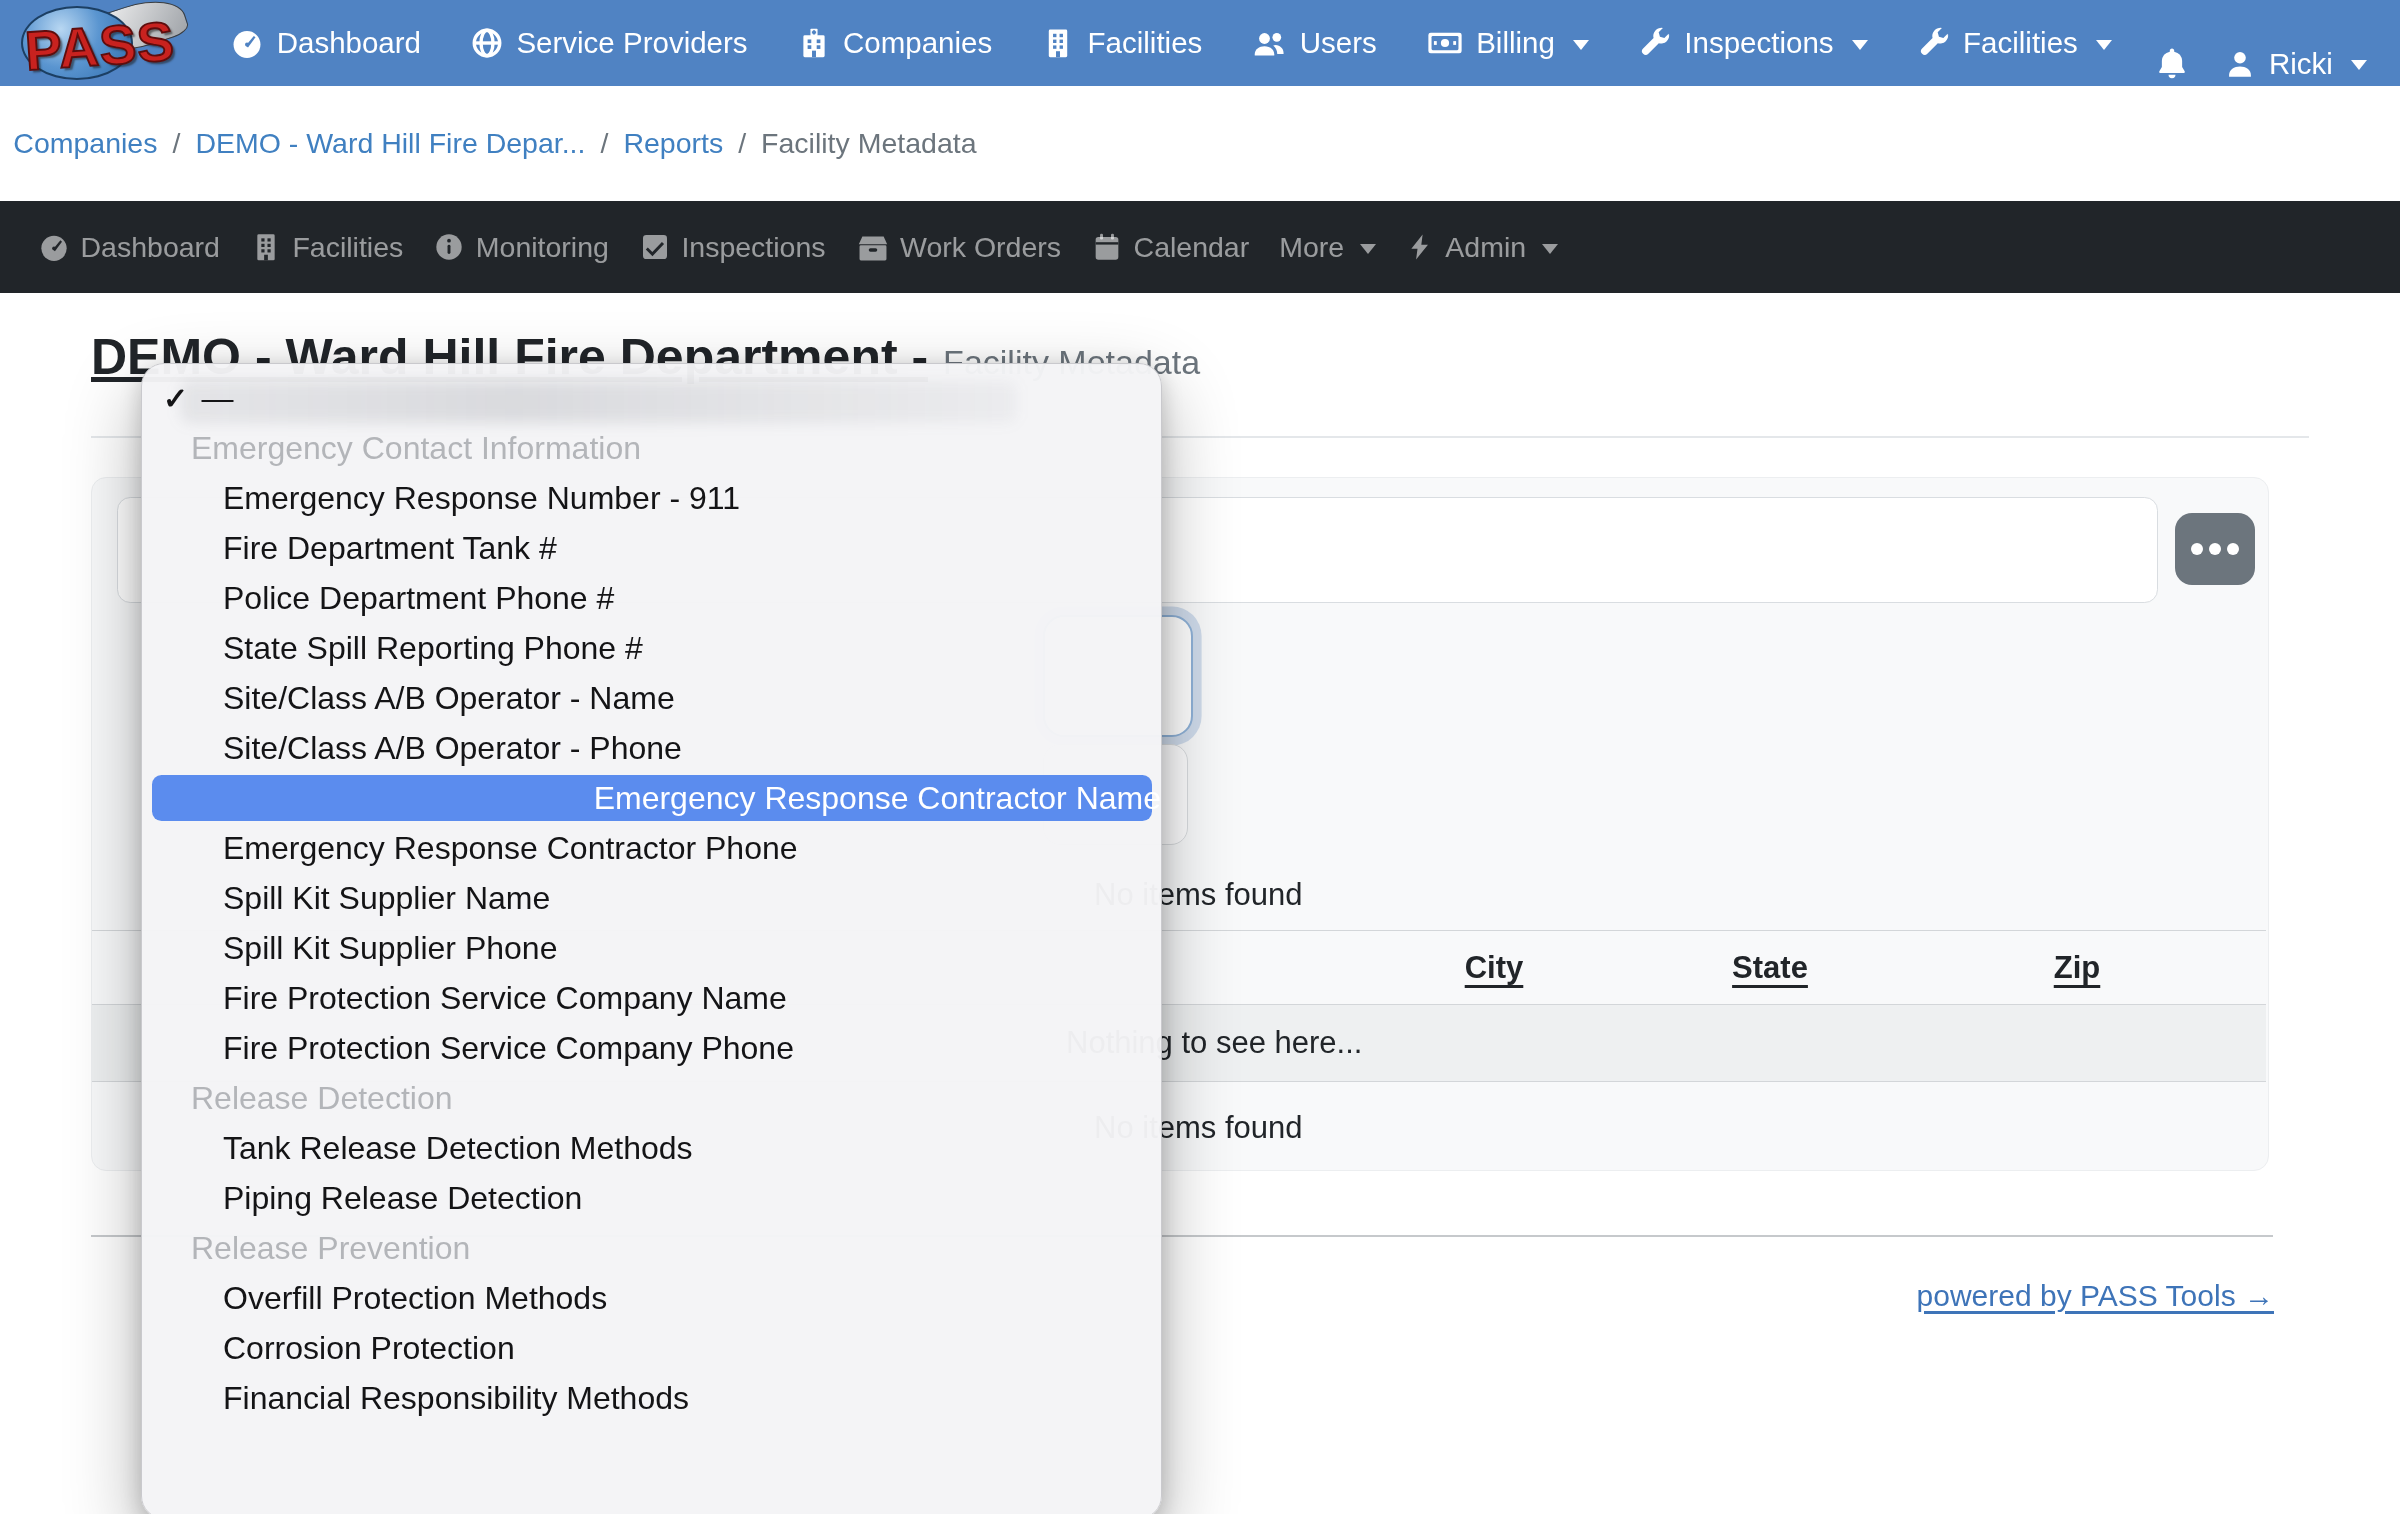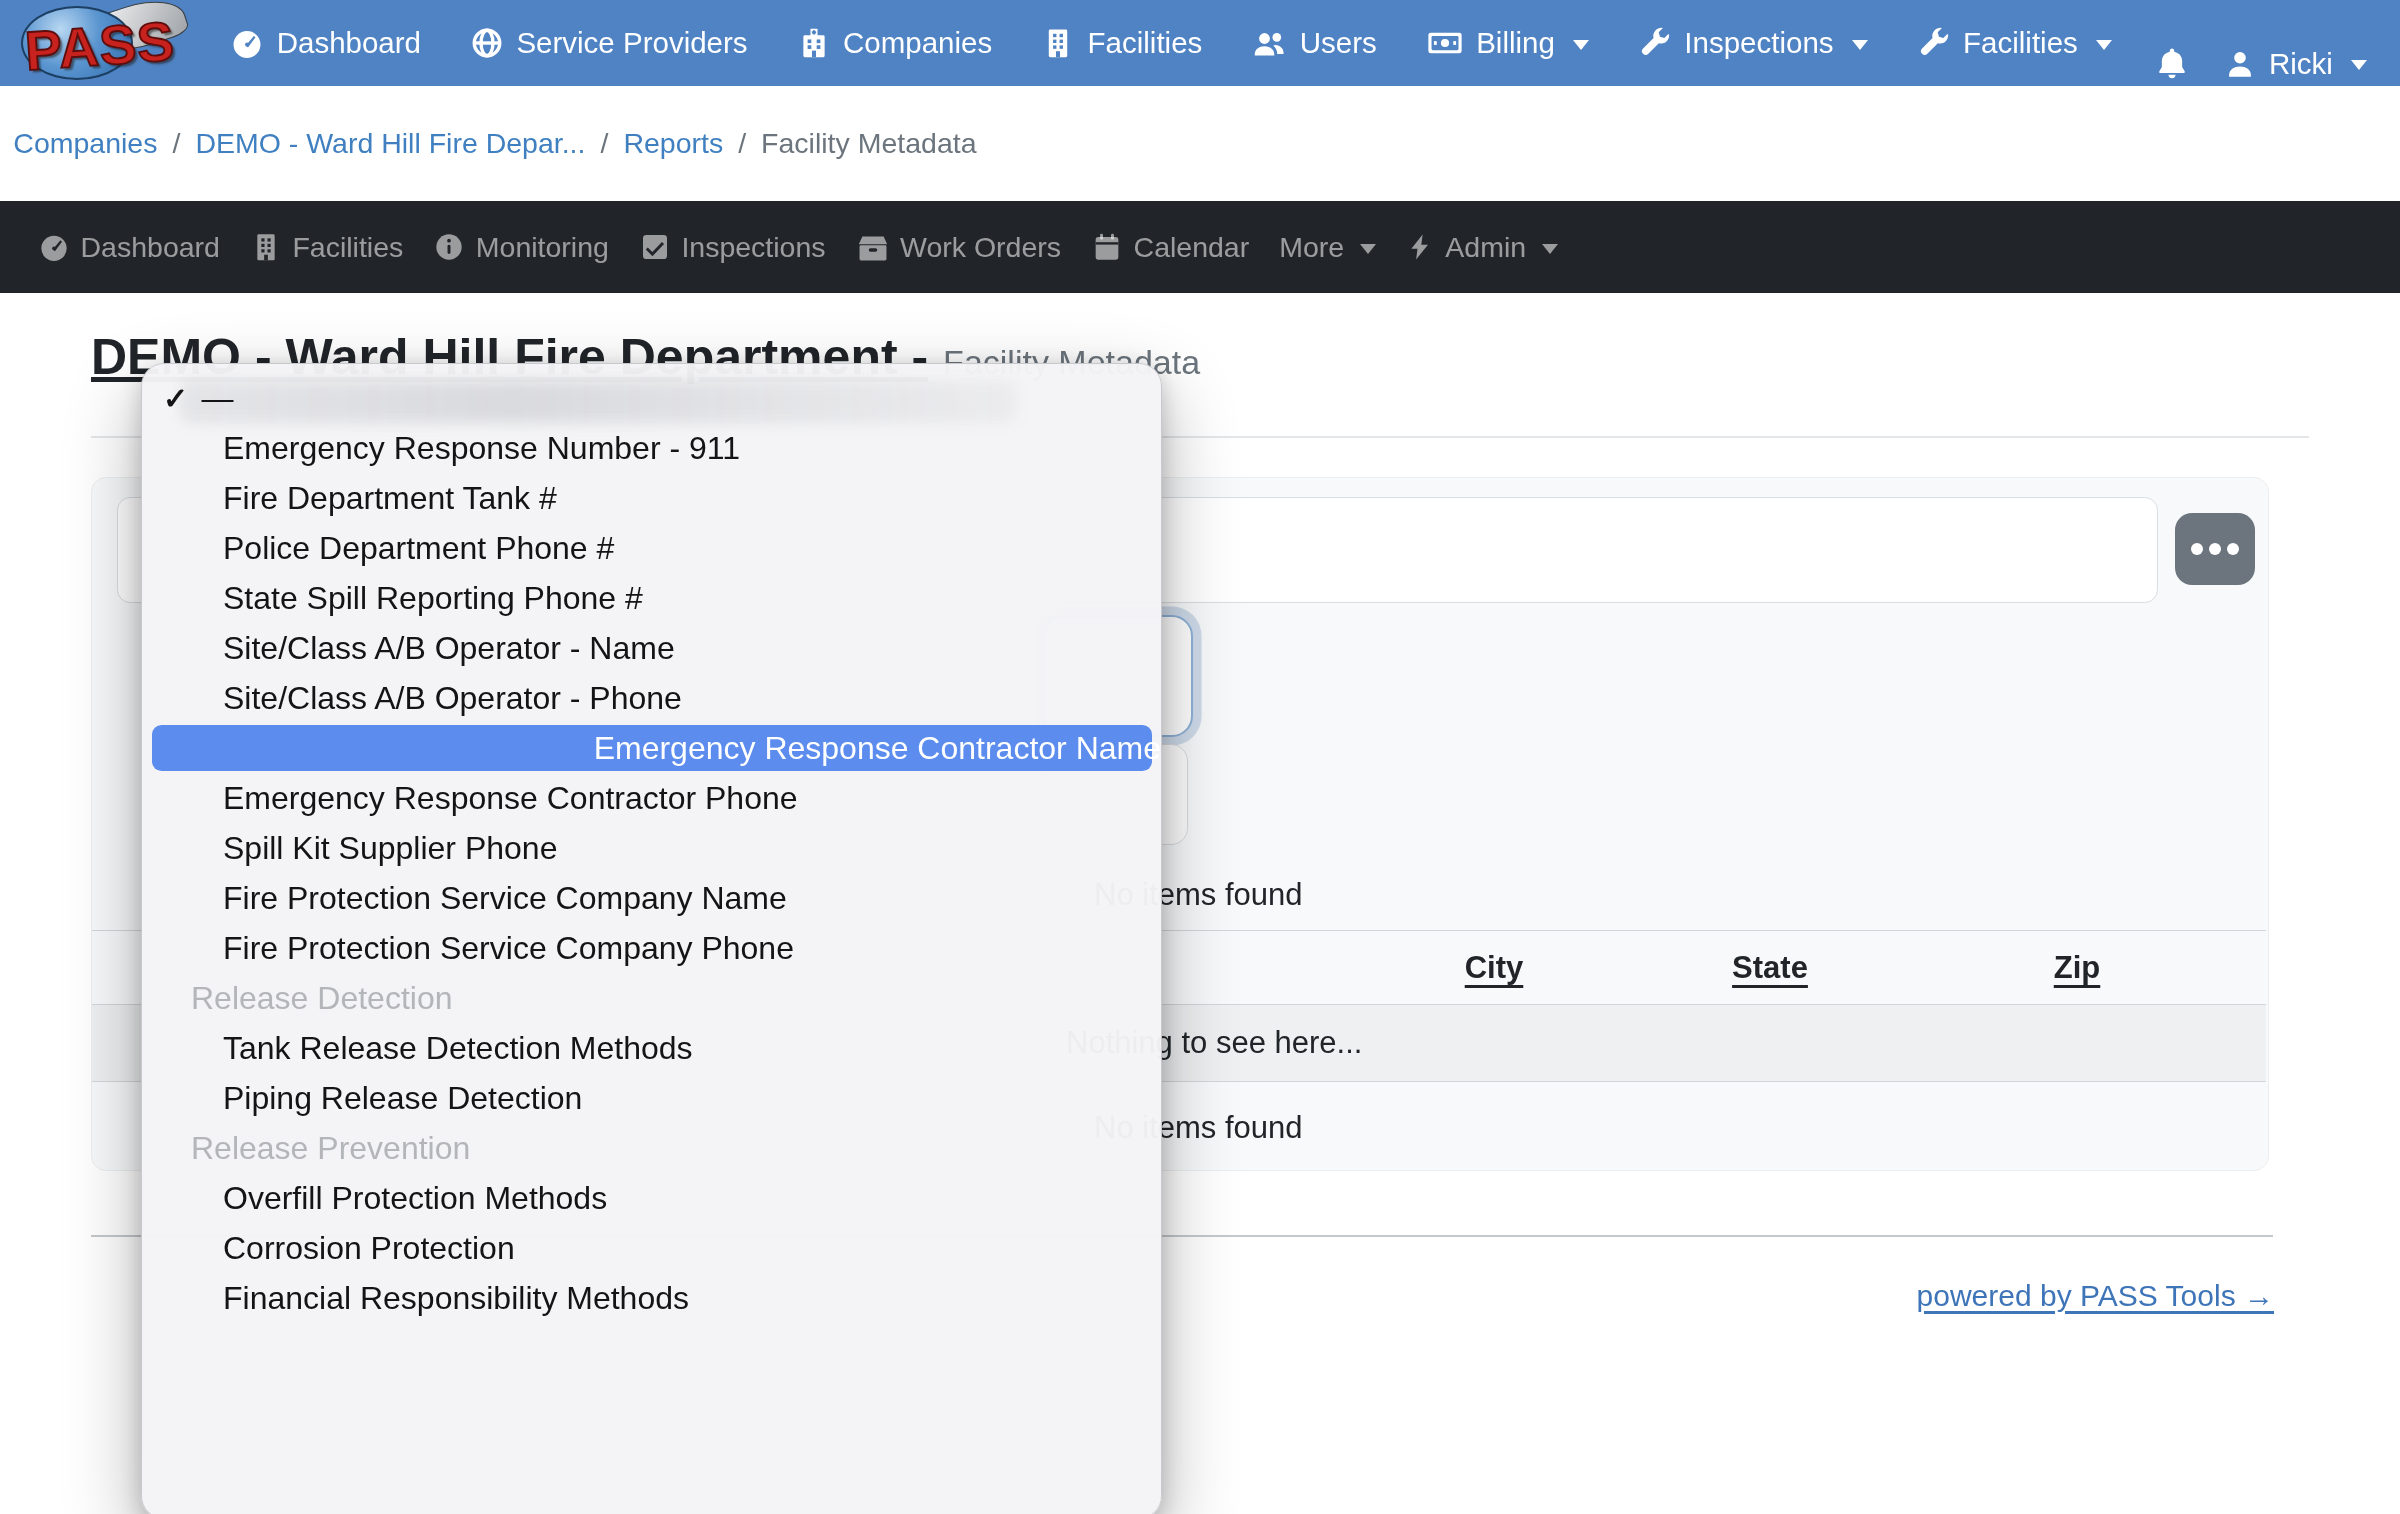--- a/index.html
+++ b/index.html
@@ -346,20 +346,23 @@
   <div class="hr2"></div>
   <a class="powered">powered by PASS Tools →</a>
 
   <div class="popup">
     <div class="ghost"></div>
 
     <div class="opt check-row">
       <span class="chk">✓</span>
       <span>—</span>
     </div>
+    <div class="opt group">
+        <span>Emergency Contact Information</span>
+      </div>
     <div class="opt">
         <span>Emergency Response Number - 911</span>
       </div>
     <div class="opt">
         <span>Fire Department Tank #</span>
       </div>
     <div class="opt">
         <span>Police Department Phone #</span>
       </div>
     <div class="opt">
@@ -371,20 +374,23 @@
     <div class="opt">
         <span>Site/Class A/B Operator - Phone</span>
       </div>
     <div class="opt selected">
         <span>Emergency Response Contractor Name</span>
       </div>
     <div class="opt">
         <span>Emergency Response Contractor Phone</span>
       </div>
     <div class="opt">
+        <span>Spill Kit Supplier Name</span>
+      </div>
+    <div class="opt">
         <span>Spill Kit Supplier Phone</span>
       </div>
     <div class="opt">
         <span>Fire Protection Service Company Name</span>
       </div>
     <div class="opt">
         <span>Fire Protection Service Company Phone</span>
       </div>
     <div class="opt group">
         <span>Release Detection</span>

